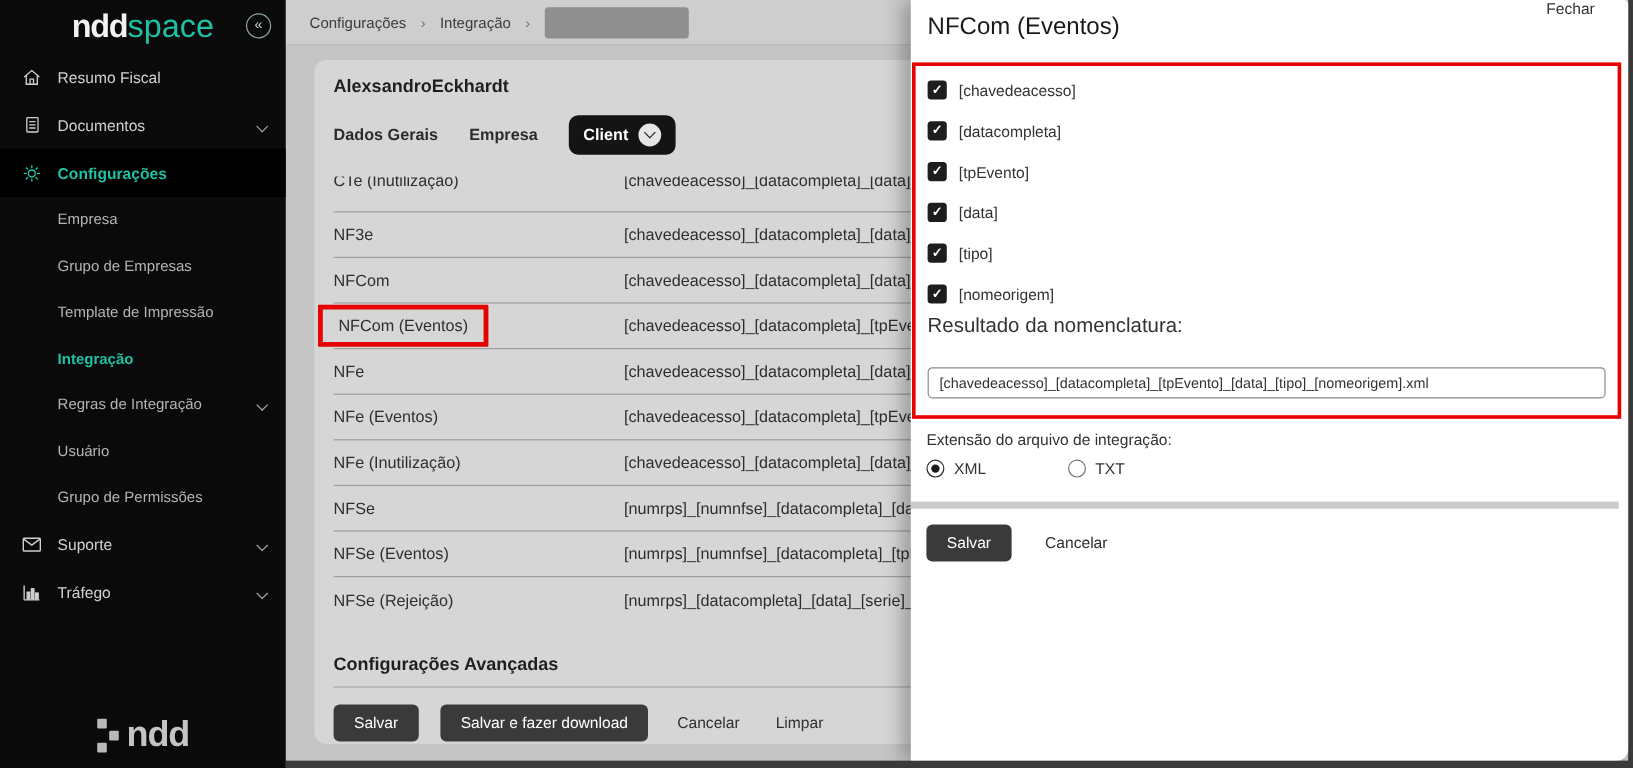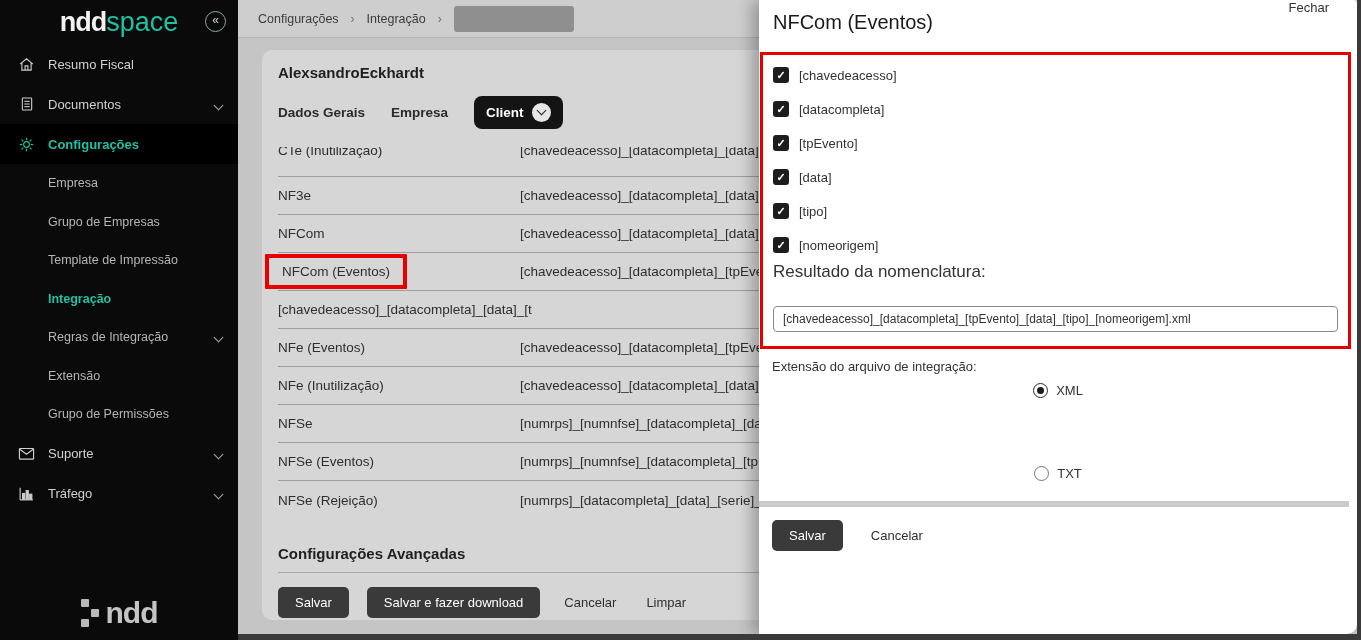--- a/index.html
+++ b/index.html
@@ -80,21 +80,21 @@
   .check-row { display:flex; align-items:center; gap:10px; height:34px; cursor:pointer; }
   .checkbox { width:16px; height:16px; background:#1d1d1d; border-radius:3px; display:flex; align-items:center;
     justify-content:center; flex:none; cursor:pointer; }
   .checkbox .tick { color:#fff; font-size:11px; font-weight:bold; line-height:1; }
   .check-label { font-size:13px; color:#333; }
   .result-label { margin-top:0; font-size:17px; color:#333; }
   .result-input { margin-top:24px; width:100%; height:26px; border:1px solid #8a8a8a; border-radius:4px;
     font-size:12px; color:#333; padding:0 9px; font-family:inherit; background:#fff; }
   .ext-section { padding:10px 13px 0 13px; }
   .ext-label { font-size:13px; color:#333; }
-  .radio-row { margin-top:9px; display:flex; align-items:center; gap:68px;flex-direction:column; }
+  .radio-row { margin-top:9px; display:flex; align-items:center; gap:68px; }
   .radio-opt { display:flex; align-items:center; gap:8px; cursor:pointer; }
   .radio { width:15px; height:15px; border-radius:50%; border:1.5px solid #2a2a2a; display:flex;
     align-items:center; justify-content:center; flex:none; }
   .radio.selected::after { content:""; width:7px; height:7px; border-radius:50%; background:#1a1a1a; }
   .radio.unselected { border-color:#767676; }
   .radio-label { font-size:13px; color:#333; }
   .panel-divider { margin-top:20px; height:6px; background:#cbcbcb; width:calc(100% - 8px); }
   .panel-actions { margin-top:13px; padding-left:13px; display:flex; align-items:center; gap:22px; }
 
   
@@ -173,21 +173,21 @@
           <span class="sub-label">Integração</span>
 
         </li>
 
         <li class="submenu-item show-chev">
           <span class="sub-label">Regras de Integração</span>
           <span class="chev"></span>
         </li>
 
         <li class="submenu-item">
-          <span class="sub-label">Extensão</span>
+          <span class="sub-label">Usuário</span>
 
         </li>
 
         <li class="submenu-item">
           <span class="sub-label">Grupo de Permissões</span>
 
         </li>
       </ul>
 
     <div class="nav-item">
@@ -269,20 +269,21 @@
               <span class="row-label"><span class="label-text">NFCom</span></span>
               <span class="row-value">[chavedeacesso]_[datacompleta]_[data]_[t</span>
             </div>
 
             <div class="t-row">
               <span class="row-label"><span class="label-text highlighted">NFCom (Eventos)</span></span>
               <span class="row-value">[chavedeacesso]_[datacompleta]_[tpEvent</span>
             </div>
 
             <div class="t-row">
+              <span class="row-label"><span class="label-text">NFe</span></span>
               <span class="row-value">[chavedeacesso]_[datacompleta]_[data]_[t</span>
             </div>
 
             <div class="t-row">
               <span class="row-label"><span class="label-text">NFe (Eventos)</span></span>
               <span class="row-value">[chavedeacesso]_[datacompleta]_[tpEvent</span>
             </div>
 
             <div class="t-row">
               <span class="row-label"><span class="label-text">NFe (Inutilização)</span></span>

